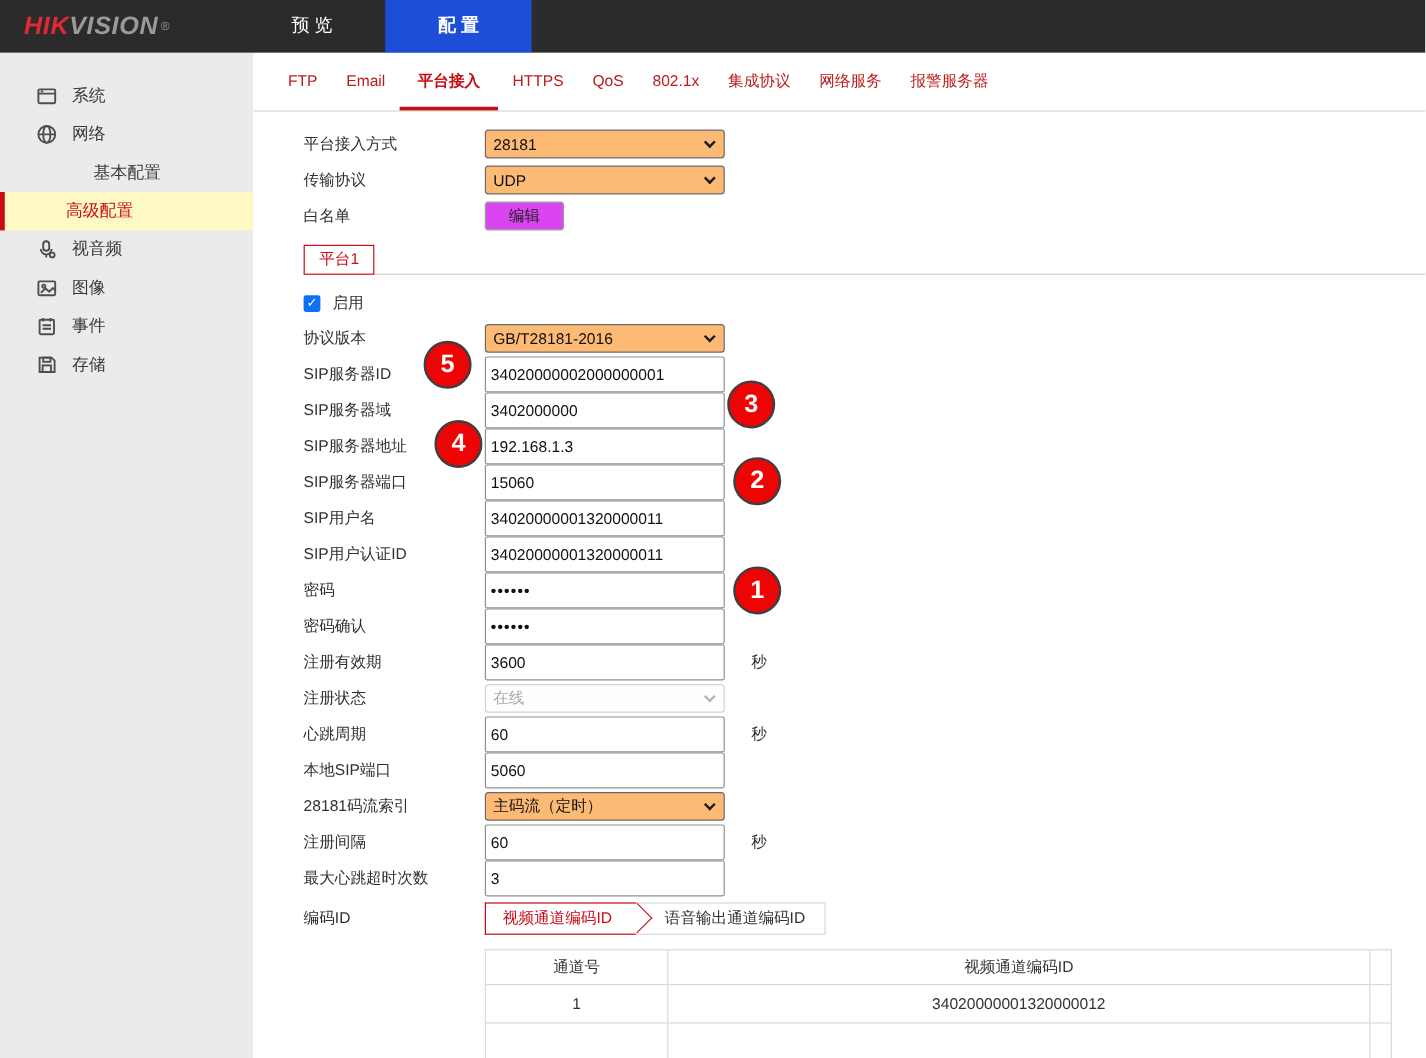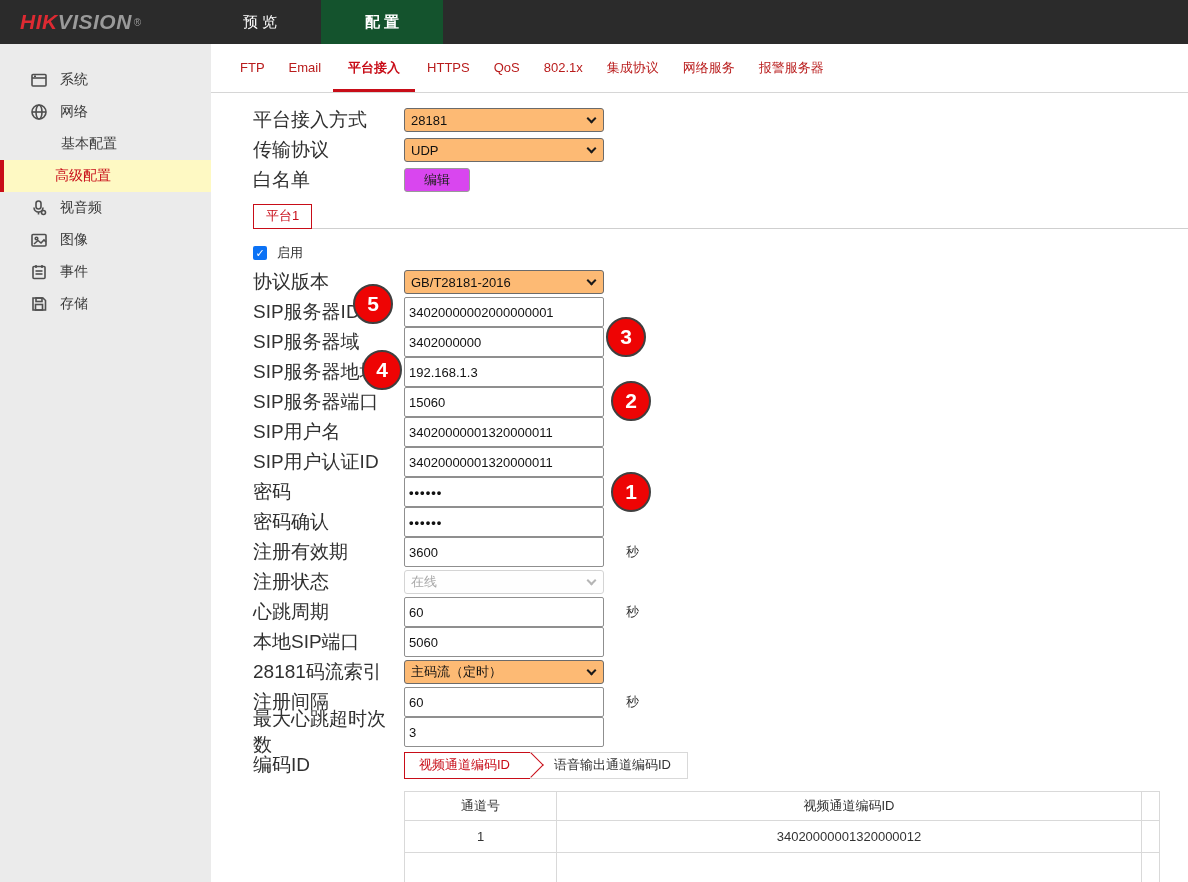--- a/index.html
+++ b/index.html
@@ -7,44 +7,44 @@
   .page { position:relative; width:1188px; height:882px; overflow:hidden; background:#fff; }
 
   
   .header { height:44px; background:#2b2b2b; display:flex; align-items:stretch; }
   .logo { width:199px; display:flex; align-items:center; padding-left:20px; }
   .logo-hik { color:#de2a32; font-size:21px; font-weight:bold; font-style:italic; letter-spacing:.5px; }
   .logo-vision { color:#9a9a9a; font-size:21px; font-weight:bold; font-style:italic; letter-spacing:.5px; }
   .logo-reg { color:#9a9a9a; font-size:10px; vertical-align:super; margin-left:2px; }
   .topnav { display:flex; }
   .topnav-item { width:122px; text-align:center; line-height:44px; color:#fff; font-size:15px; cursor:pointer; }
-  .topnav-item.active { background:#14532d; font-weight:bold; }
+  .topnav-item.active { background:#1d4ed8; font-weight:bold; }
 
   
   .bodywrap { display:flex; height:838px; }
   .sidebar { width:211px; background:#ebebeb; padding-top:20px; flex-shrink:0; }
   .main { flex:1; background:#fff; overflow:hidden; }
 
   
   .side-item { height:32px; display:flex; align-items:center; padding-left:30px; cursor:pointer; color:#3a3a3a; font-size:14px; }
   .side-item .sicon { width:18px; height:18px; margin-right:12px; display:flex; align-items:center; justify-content:center; }
-  .side-item.child { padding-left:61px; }
+  .side-item.child { padding-left:78px; }
   .side-item.active { background:#fef9c3; color:#c80d18; font-weight:normal; border-left:4px solid #c80d18; padding-left:51px; }
   .sicon svg { stroke:#4f4f4f; fill:none; stroke-width:1.6; }
 
   
   .tabbar { height:49px; display:flex; align-items:stretch; padding-left:17px; border-bottom:1px solid #d6d6d6; }
   .tab { padding:0 12px; line-height:48px; font-size:13px; color:#b91c1c; cursor:pointer; position:relative; white-space:nowrap; }
   .tab.active { color:#c80d18; font-weight:bold; padding:0 15px; }
   .tab.active::after { content:""; position:absolute; left:0; right:0; bottom:0; height:3px; background:#c80d18; }
 
   
   .form { position:relative; padding:12px 0 0 42px; }
   .frow { height:30px; display:flex; align-items:center; }
-  .flabel { width:151px; flex-shrink:0; font-size:19px; color:#303030; }
+  .flabel { width:151px; flex-shrink:0; font-size:13px; color:#303030; }
   .tinput { width:200px; height:22px; border:1px solid #8f8f8f; border-radius:2px; padding:14px 4px; font-size:13px; color:#111; background:#fff; }
   .tinput.pwd { font-weight:bold; letter-spacing:1px; }
   .fselect { width:200px; height:24px; border:1px solid #6b6b6b; border-radius:3px; background:#fdba74; display:flex; align-items:center; justify-content:space-between; padding:0 8px 0 6px; font-size:13px; color:#111; cursor:pointer; }
   .chev { width:7px; height:7px; border-left:2px solid #1a1a1a; border-bottom:2px solid #1a1a1a; transform:rotate(-45deg); margin-top:-3px; flex-shrink:0; }
   .fselect.disabled { border-color:#d4d4d4; color:#a8a8a8; background:#fefefe; cursor:default; }
   .fselect.disabled .chev { border-color:#b5b5b5; }
   .suffix { margin-left:22px; font-size:13px; color:#303030; }
   .btn { height:24px; padding:0 19px; background:#d946ef; border:1px solid #9a9a9a; border-radius:3px; font-size:13px; color:#222; cursor:pointer; }
   .enable-row { margin:12px 0 2px; height:24px; display:flex; align-items:center; }
   .cbox { width:14px; height:14px; background:#0b72f5; border-radius:2px; color:#fff; font-size:11px; line-height:14px; text-align:center; cursor:pointer; }

